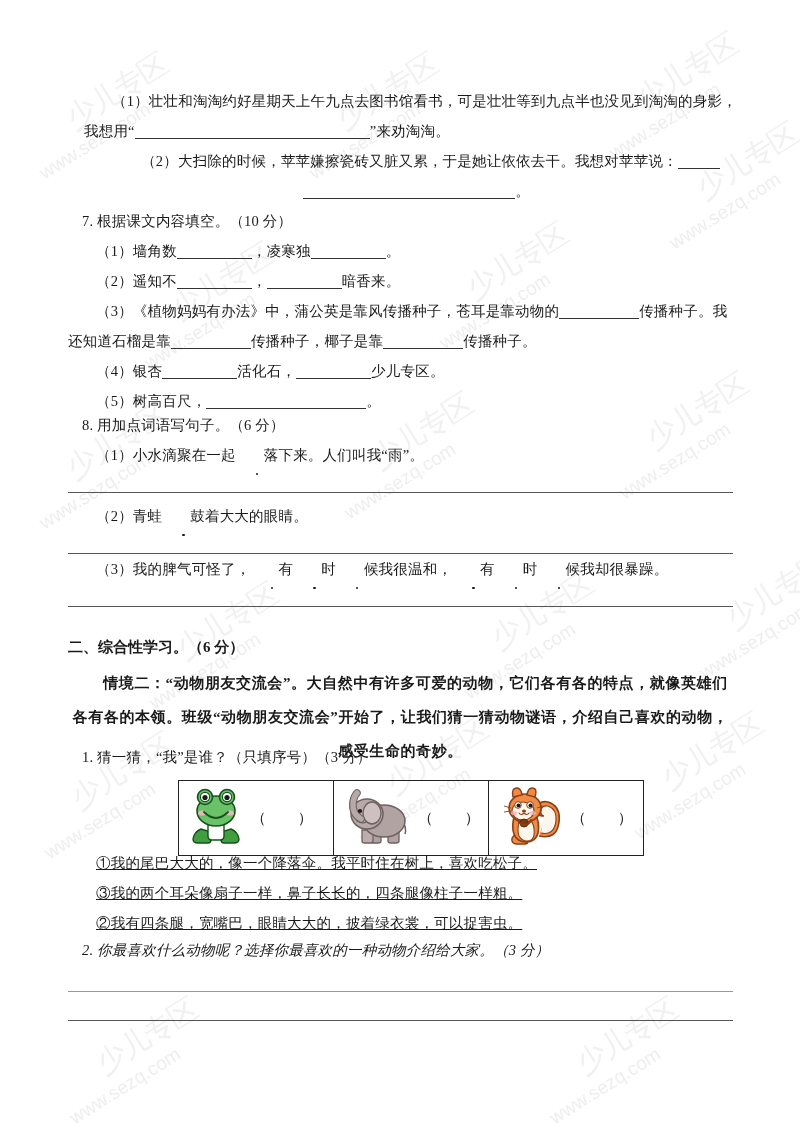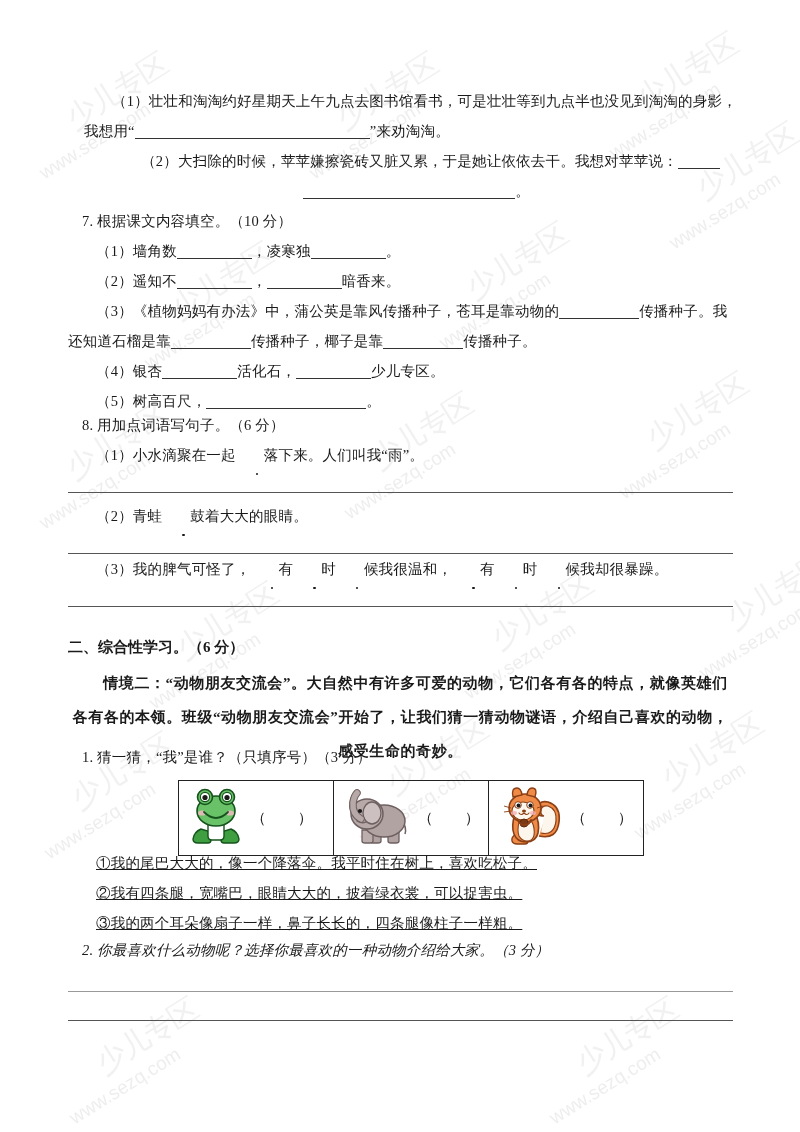--- a/index.html
+++ b/index.html
@@ -404,22 +404,22 @@
               <span class="paren">（    ）</span>
             </div>
           </td>
         </tr>
       </tbody>
         </table>
     </div>
 
     <div style="position:absolute; left:68px; top:848px; width:665px;text-decoration:underline;">
       <p class="blk body-text indent">①我的尾巴大大的，像一个降落伞。我平时住在树上，喜欢吃松子。</p>
+      <p class="blk body-text indent">③我的两个耳朵像扇子一样，鼻子长长的，四条腿像柱子一样粗。</p>
       <p class="blk body-text indent">②我有四条腿，宽嘴巴，眼睛大大的，披着绿衣裳，可以捉害虫。</p>
-      <p class="blk body-text indent">③我的两个耳朵像扇子一样，鼻子长长的，四条腿像柱子一样粗。</p>
     </div>
 
     <div style="position:absolute; left:68px; top:935px; width:665px;font-style:italic;">
       <p class="blk body-text indent-s">2. 你最喜欢什么动物呢？选择你最喜欢的一种动物介绍给大家。（3 分）</p>
       <div class="rule rule-thin" style="margin-top:26px;"></div>
       <div class="rule" style="margin-top:28px;"></div>
     </div>
 
   </div>
 </div>

